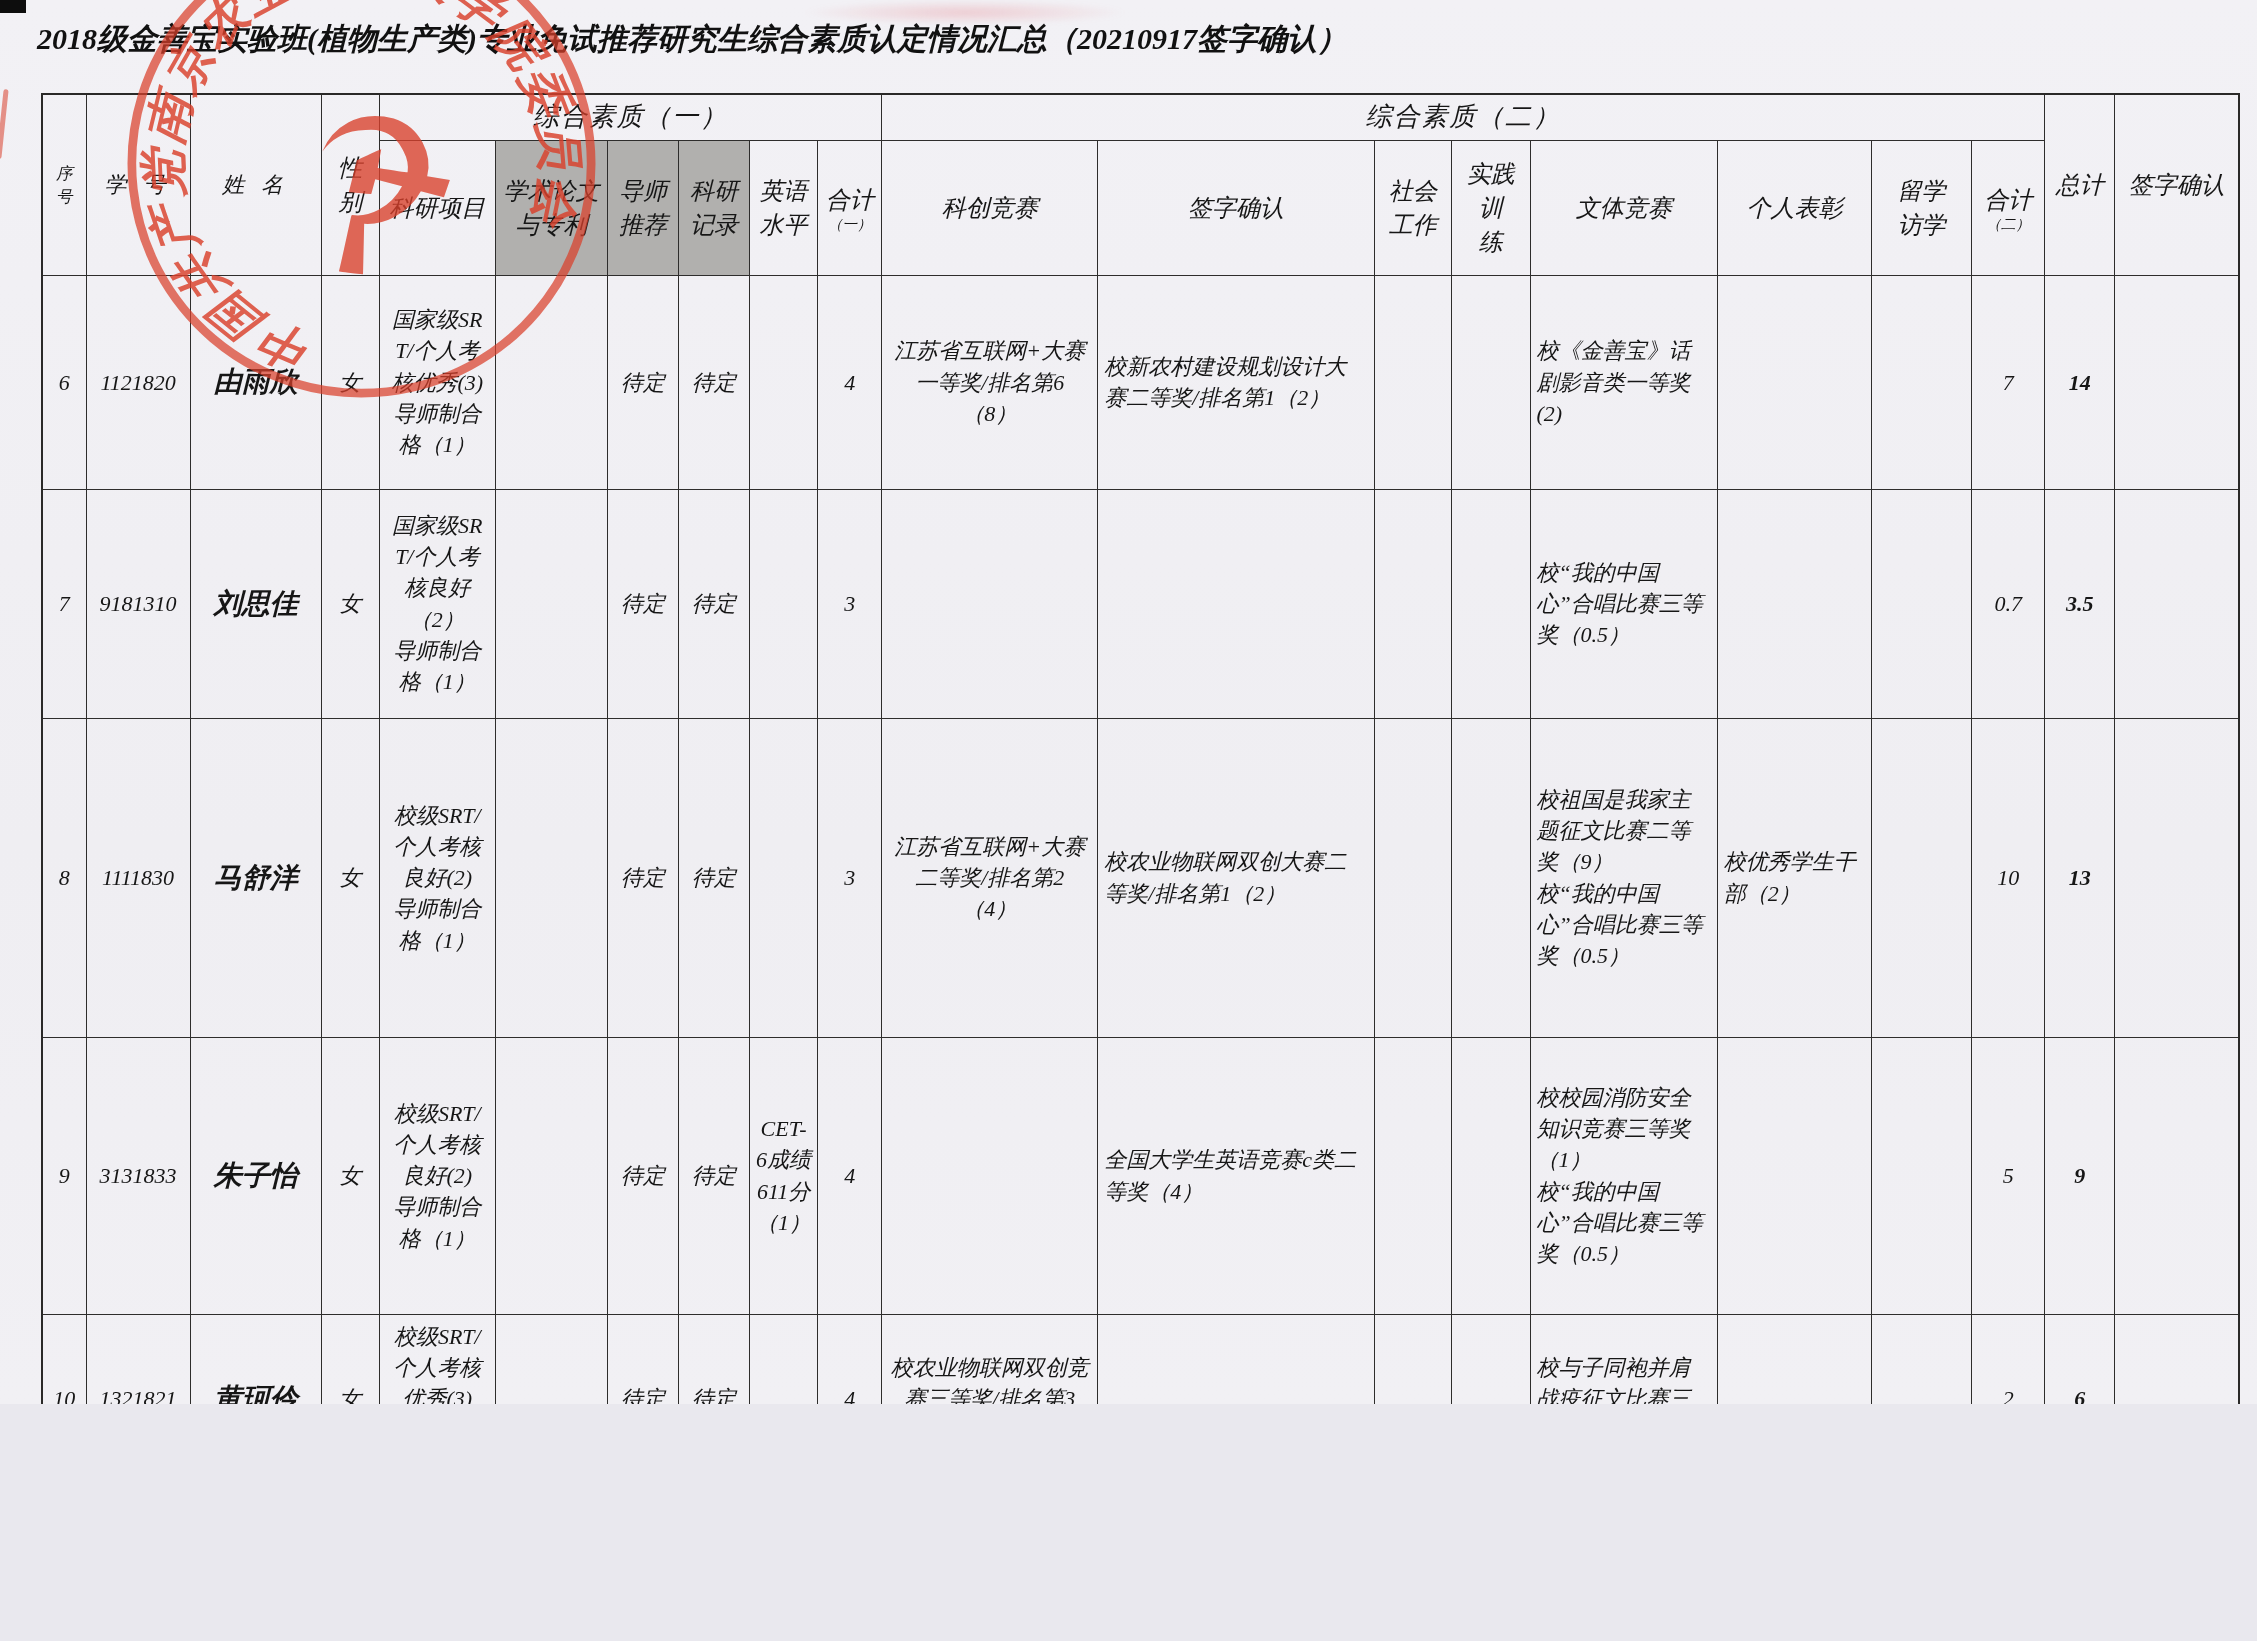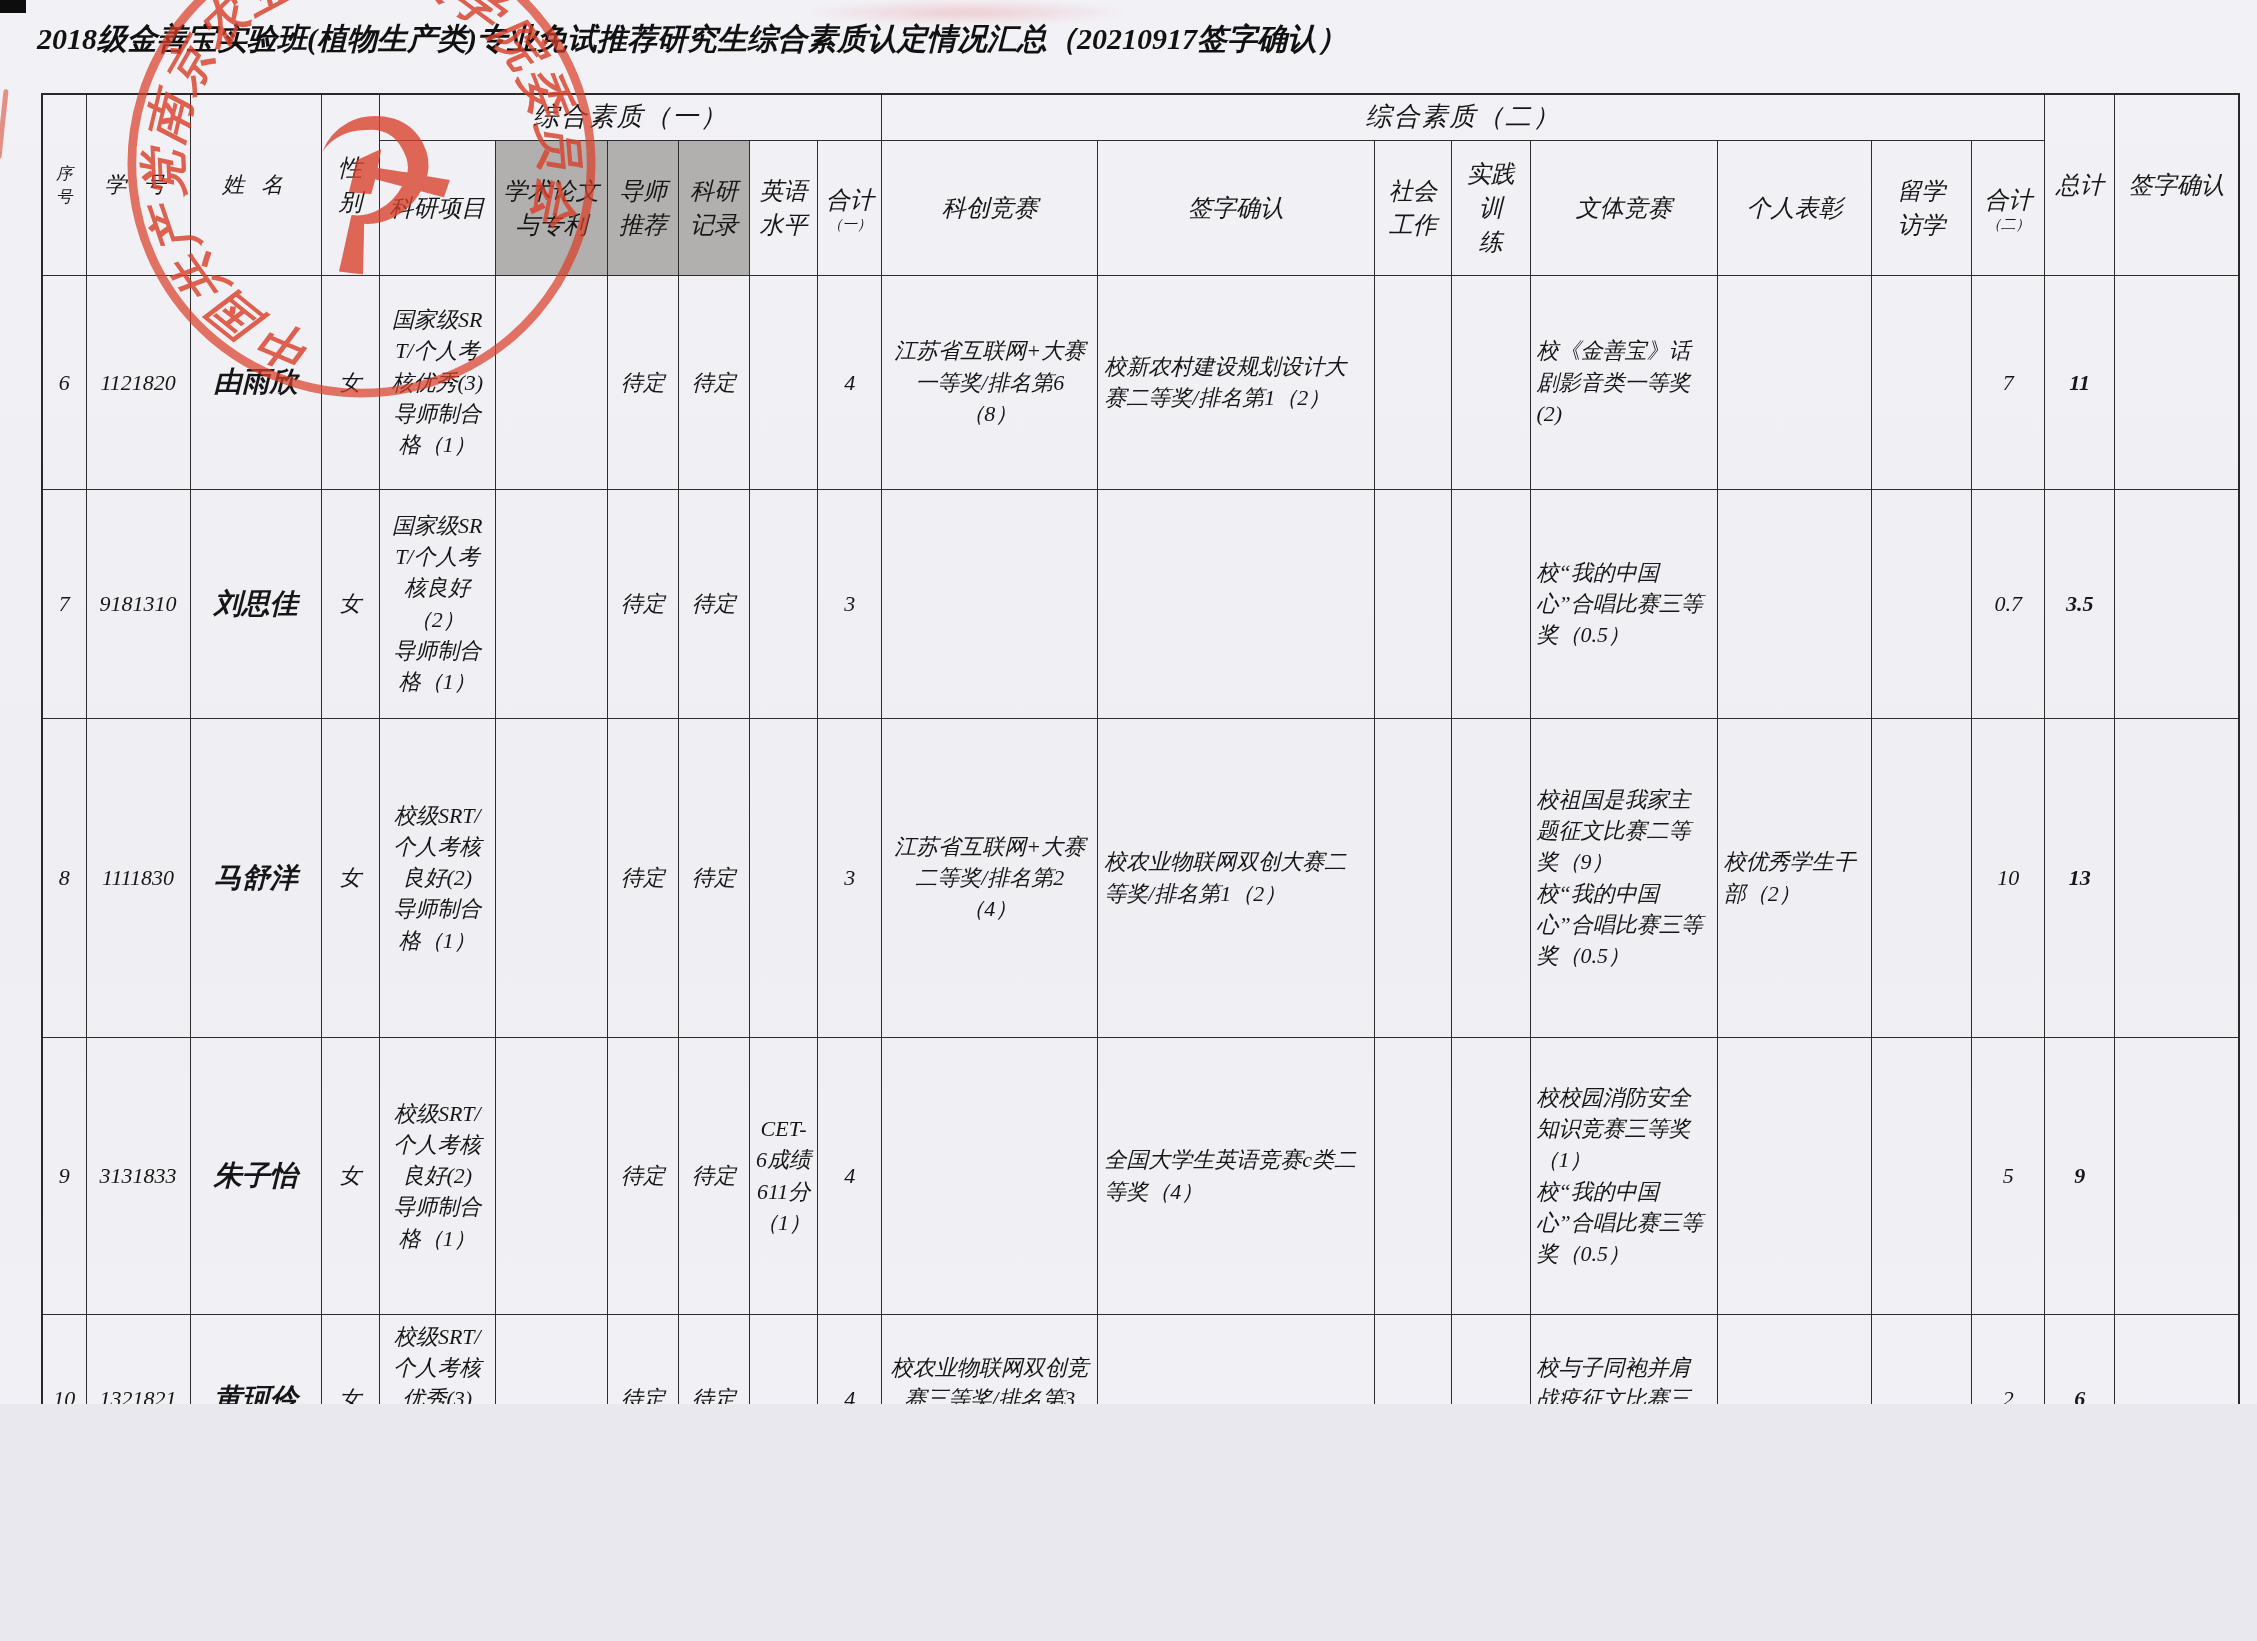--- a/index.html
+++ b/index.html
@@ -126,21 +126,21 @@
             <td class="col-english"></td>
             <td class="col-sum1">4</td>
             <td class="col-tech_comp">江苏省互联网+大赛一等奖/排名第6（8）</td>
             <td class="col-subject_comp">校新农村建设规划设计大赛二等奖/排名第1（2）</td>
             <td class="col-social"></td>
             <td class="col-practice"></td>
             <td class="col-art_comp">校《金善宝》话剧影音类一等奖(2)</td>
             <td class="col-award"></td>
             <td class="col-abroad"></td>
             <td class="col-sum2">7</td>
-            <td class="col-total">11</td>
+            <td class="col-total">14</td>
             <td class="col-sign"></td>
           </tr>
           <tr style="height: 229px;">
             <td class="col-no">7</td>
             <td class="col-id">9181310</td>
             <td class="col-name">刘思佳</td>
             <td class="col-gender">女</td>
             <td class="col-research_project">国家级SRT/个人考核良好（2）
 导师制合格（1）</td>
             <td class="col-paper_patent"></td>

